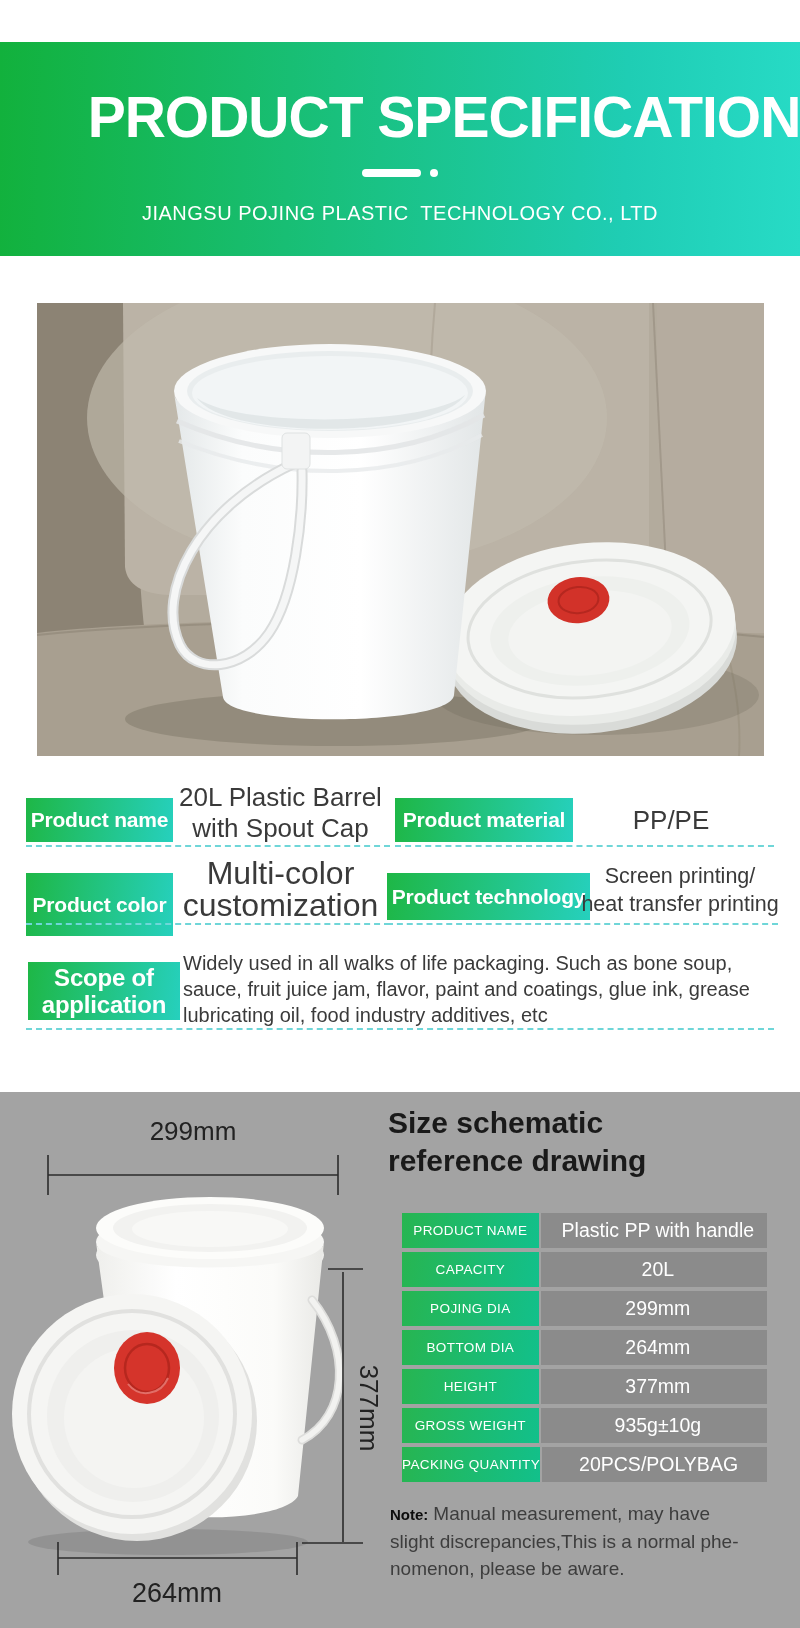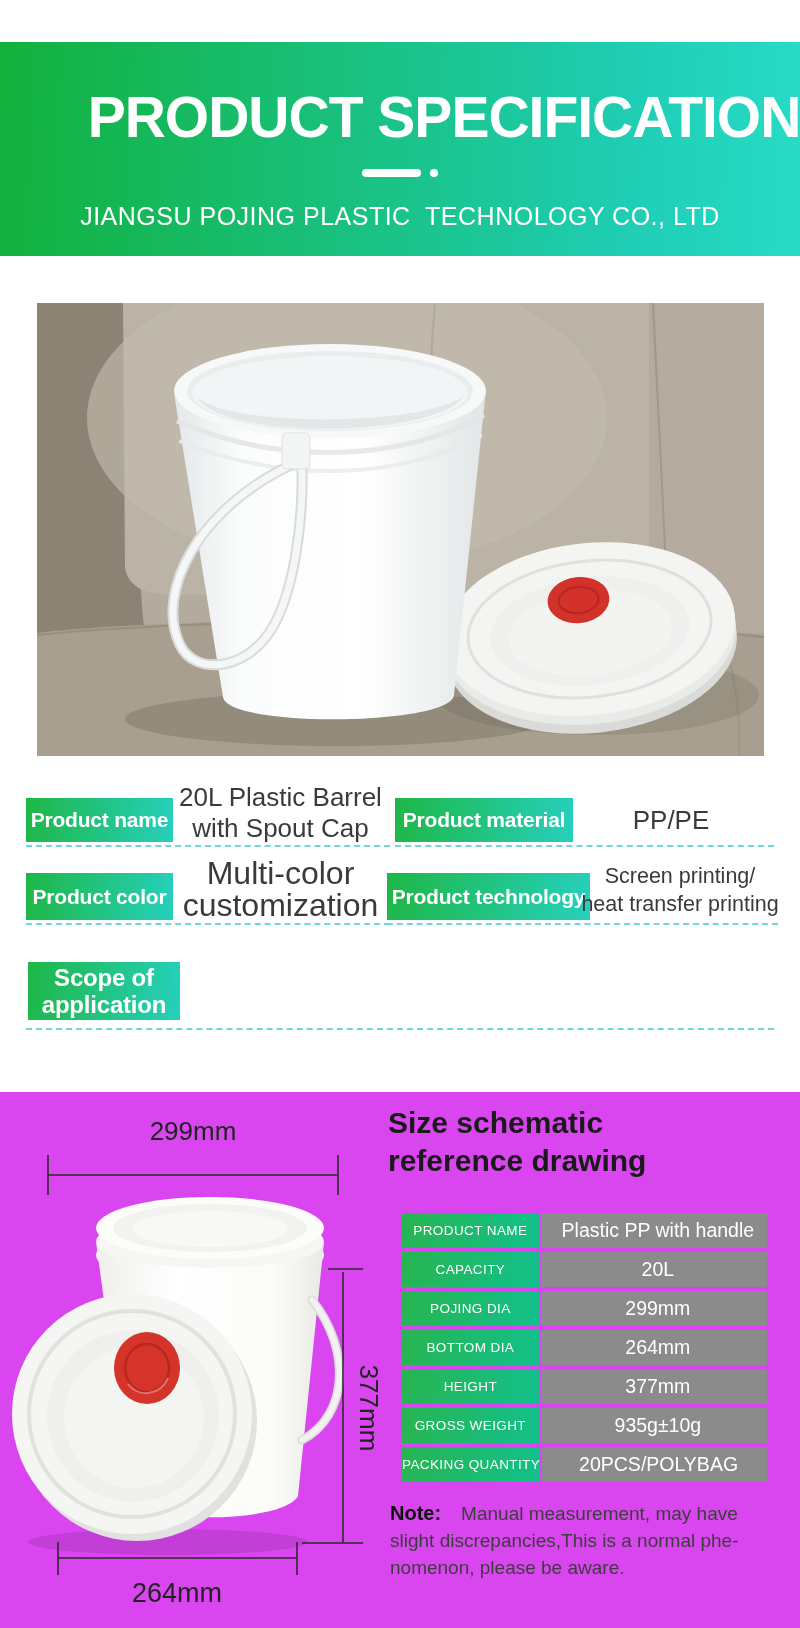--- a/index.html
+++ b/index.html
@@ -23,21 +23,21 @@
     font-size:57px;line-height:62px;letter-spacing:-1px;white-space:pre;padding-left:44px;
   }
   .divider{
     position:absolute;top:127px;left:0;width:100%;height:8px;
     display:flex;justify-content:center;align-items:center;gap:9px;
   }
   .divider .dash{width:59px;height:8px;border-radius:4px;background:#fff;}
   .divider .dot{width:8px;height:8px;border-radius:50%;background:#fff;}
   .hero-subtitle{
     position:absolute;top:160px;left:0;width:100%;
-    text-align:center;color:#fff;font-size:25px;letter-spacing:.5px;white-space:pre;
+    text-align:center;color:#fff;font-size:20px;letter-spacing:.5px;white-space:pre;
   }
 
   
   .photo-wrap{margin:47px 0 0 37px;width:727px;height:453px;}
 
   
   .info-section{position:relative;height:336px;background:#fff;}
   .label-box{
     position:absolute;display:flex;align-items:center;justify-content:center;
     background:linear-gradient(97deg,#1eb746,#26d0bd);
@@ -49,42 +49,42 @@
   .ml{white-space:pre-line;}
   .dash-line{position:absolute;height:0;border-top:2px dashed #6fd6d8;}
 
   .v-name{left:168px;top:26px;width:225px;font-size:26px;line-height:31px;text-align:center;}
   .v-material{left:571px;top:49px;width:200px;font-size:26px;text-align:center;}
   .v-color{left:168px;top:101px;width:225px;font-size:32px;line-height:32px;text-align:center;}
   .v-tech{left:580px;top:106px;width:200px;font-size:21.5px;line-height:28px;text-align:center;}
   .v-scope{left:183px;top:194px;width:592px;font-size:20px;line-height:26px;}
 
   
-  .size-section{position:relative;height:536px;background:#d946ef;}
+  .size-section{position:relative;height:536px;background:#a3a3a3;}
   .size-title{
     position:absolute;left:388px;top:12px;
     font-size:30px;line-height:38px;font-weight:700;color:#1a1a1a;white-space:pre-line;
   }
   .size-table{position:absolute;left:402px;top:121px;width:365px;}
   .srow{display:flex;margin-bottom:4px;}
   .scell-label{
     width:139px;height:35px;display:flex;align-items:center;justify-content:center;
     background:linear-gradient(100deg,#27b551,#12c08b);
     color:#fff;font-size:13.5px;letter-spacing:.4px;white-space:nowrap;
   }
   .scell-value{
     width:222px;height:35px;margin-left:2px;
     display:flex;align-items:center;justify-content:center;
     background:#8b8b8b;color:#fff;font-size:19.5px;padding-left:8px;
   }
   .note{
     position:absolute;left:390px;top:408px;width:402px;
     font-size:19px;line-height:27px;color:#3d3d3d;
   }
-  .note-label{font-weight:700;color:#0d0d0d;font-size:20px;margin-right:20px;}
+  .note-label{font-weight:700;color:#0d0d0d;font-size:15px;margin-right:5px;}
 
   svg text{font-family:"Liberation Sans","DejaVu Sans",sans-serif;fill:#222;}
 </style>
 </head>
 <body>
 
 <div class="page">
 
   <div class="hero-gap"></div>
 
@@ -152,31 +152,32 @@
   <div class="info-section">
 
     <div class="label-box" style="left:26px;top:42px;width:147px;height:44px;">Product name</div>
     <div class="val v-name ml">20L  Plastic Barrel
 with Spout Cap</div>
     <div class="label-box" style="left:395px;top:42px;width:178px;height:44px;">Product material</div>
     <div class="val v-material">PP/PE</div>
     <div class="dash-line" style="left:26px;top:89px;width:364px;"></div>
     <div class="dash-line" style="left:395px;top:89px;width:379px;"></div>
 
-    <div class="label-box" style="left:26px;top:117px;width:147px;height:47px;">Product color</div>
+    <div class="label-box" style="left:26px;top:117px;width:147px;height:63px;">Product color</div>
     <div class="val v-color ml">Multi-color
 customization</div>
     <div class="label-box" style="left:387px;top:117px;width:203px;height:47px;">Product technology</div>
     <div class="val v-tech ml">Screen printing/
 heat transfer printing</div>
     <div class="dash-line" style="left:26px;top:167px;width:364px;"></div>
     <div class="dash-line" style="left:387px;top:167px;width:391px;"></div>
 
     <div class="label-box ml" style="left:28px;top:206px;width:152px;height:58px;">Scope of
 application</div>
+    <div class="val v-scope">Widely used in all walks of life packaging. Such as bone soup, sauce, fruit juice jam, flavor, paint and coatings, glue ink, grease lubricating oil, food industry additives, etc</div>
     <div class="dash-line" style="left:26px;top:272px;width:748px;"></div>
   </div>
 
   <div class="size-section">
 
     <svg viewBox="0 0 390 536" width="390" height="536" style="position:absolute;left:0;top:0;">
       <defs>
         <linearGradient id="sg-body" x1="0" y1="0" x2="1" y2="0">
           <stop offset="0" stop-color="#efefec"></stop>
           <stop offset="0.35" stop-color="#ffffff"></stop>

